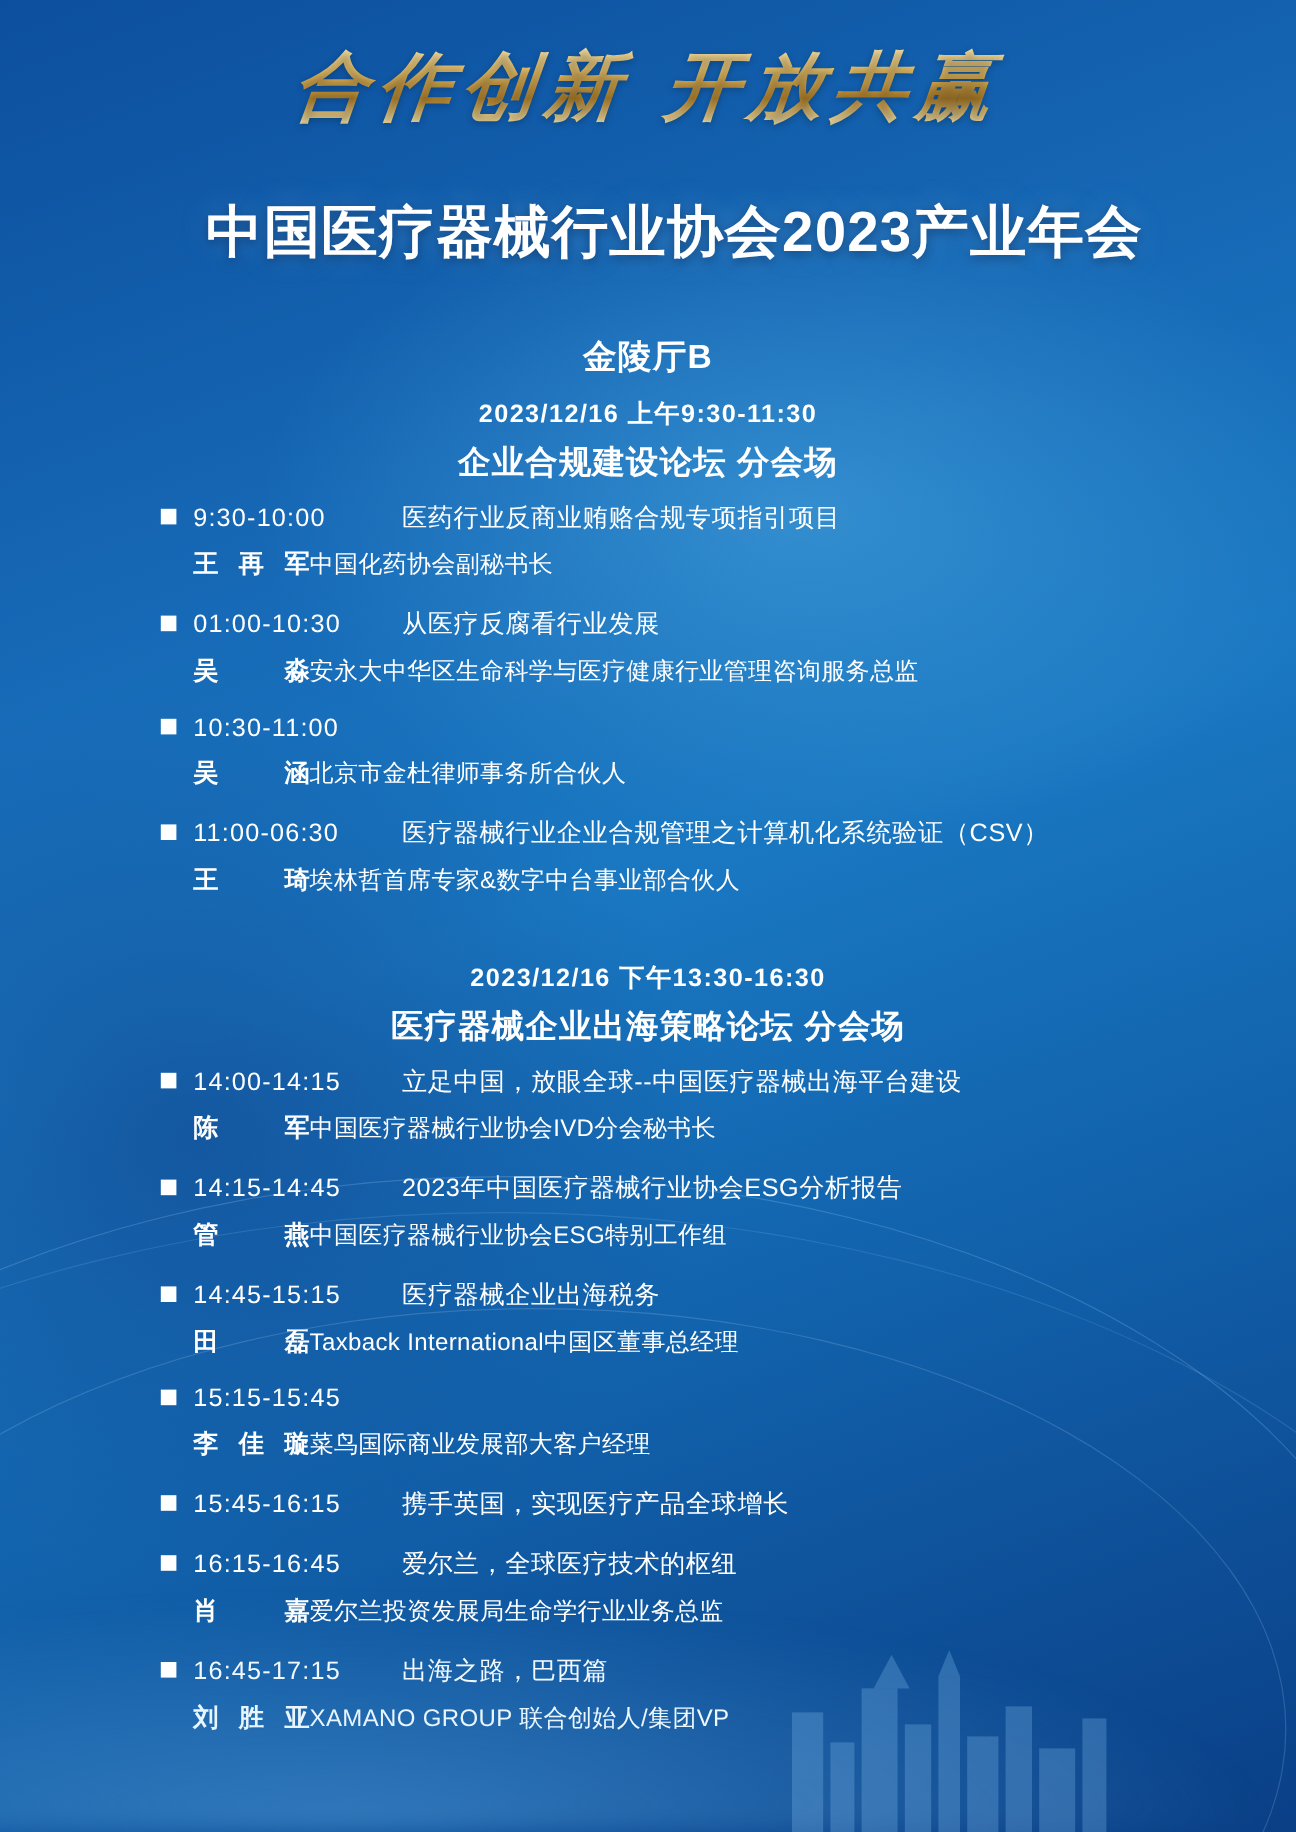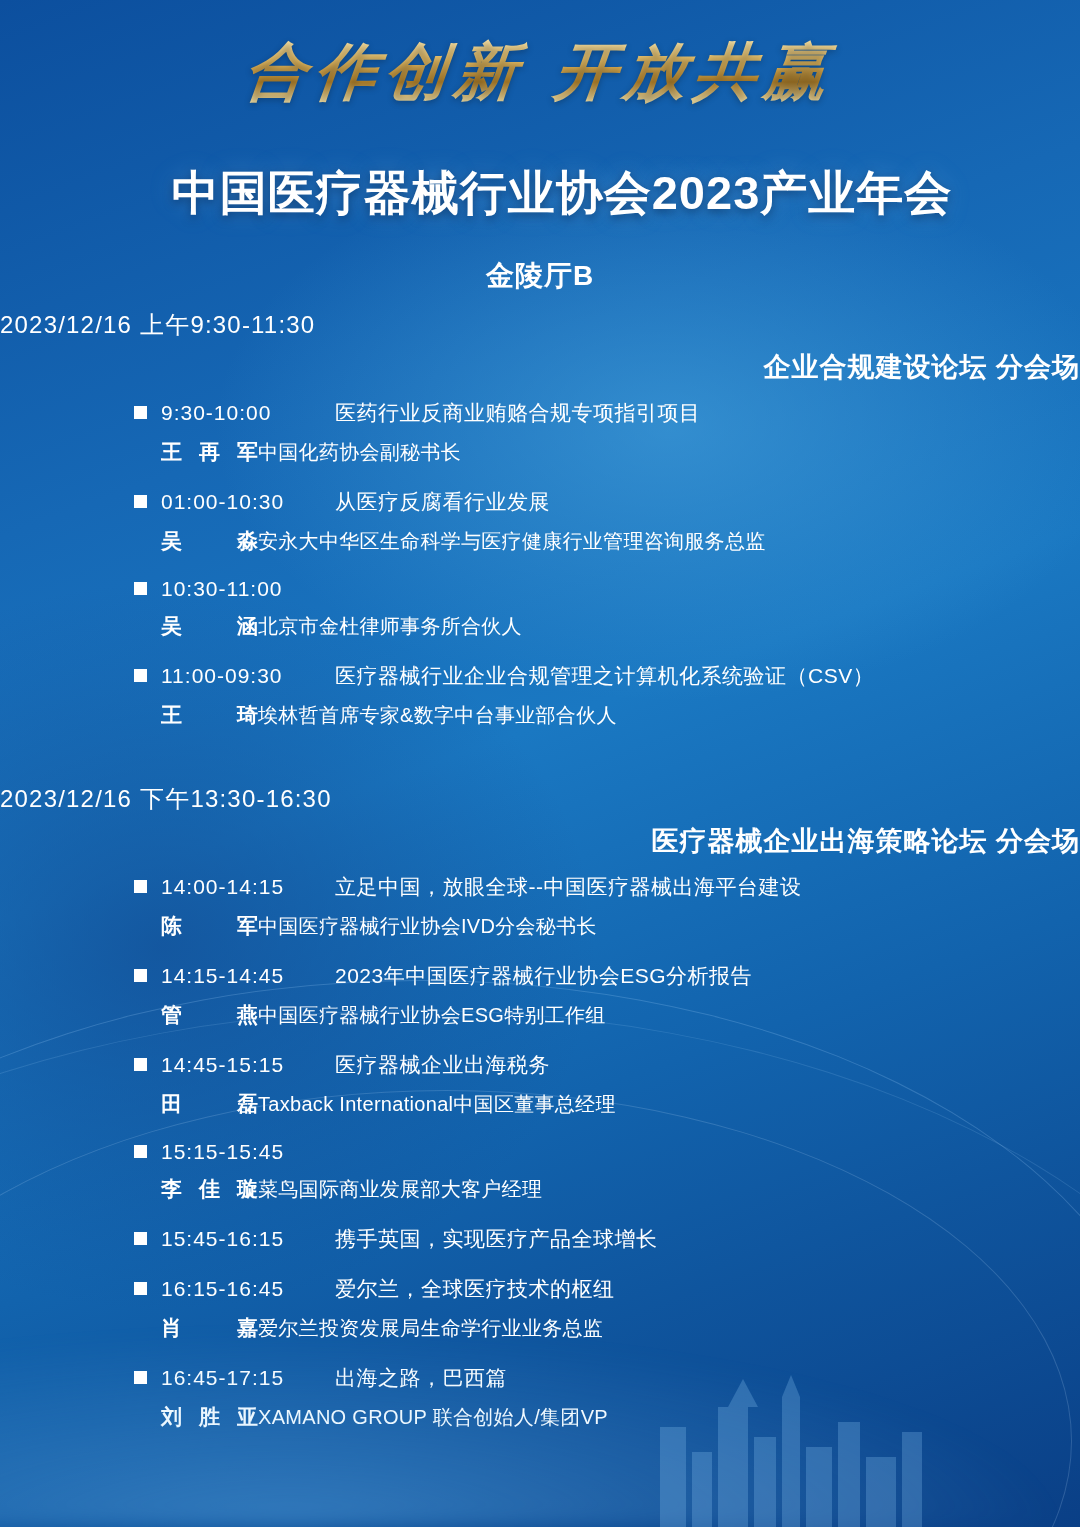--- a/index.html
+++ b/index.html
@@ -79,39 +79,40 @@
     font-weight: bold;
     letter-spacing: 1px;
     color: #ffffff;
     text-shadow: 0 3px 10px rgba(0,30,70,0.55), 0 0 22px rgba(130,200,255,0.35);
     font-family: "Liberation Sans", sans-serif;
     padding-left: 44px;
   }
 
   .hall {
     text-align: center;
-    margin-top: 32px;
+    margin-top: 54px;
     font-size: 28px;
     font-weight: bold;
     color: #ffffff;
     letter-spacing: 1px;
   }
 
   .session-block {
     margin-top: 14px;
   }
   .session-date {
-    font-size: 24px;
-    font-weight: normal;
+    text-align: center;
+    font-size: 21px;
+    font-weight: bold;
     color: #ffffff;
     letter-spacing: 1.2px;
     margin-bottom: 8px;
   }
   .session-name {
-    text-align: right;
+    text-align: center;
     font-size: 27px;
     font-weight: bold;
     color: #ffffff;
     letter-spacing: 1px;
   }
 
   .items {
     margin-top: 14px;
     padding-left: 134px;
     padding-right: 40px;
@@ -239,21 +240,21 @@
         </div>
         <div class="item-row2">
           <span class="speaker">吴涵</span>
           <span class="affil">北京市金杜律师事务所合伙人</span>
         </div>
       </div>
 
       <div class="item">
         <div class="item-row1">
           <span class="bullet"></span>
-          <span class="time">11:00-09:30</span>
+          <span class="time">11:00-06:30</span>
           <span class="topic">医疗器械行业企业合规管理之计算机化系统验证（CSV）</span>
         </div>
         <div class="item-row2">
           <span class="speaker">王琦</span>
           <span class="affil">埃林哲首席专家&amp;数字中台事业部合伙人</span>
         </div>
       </div>
 
     </div>
   </div>

